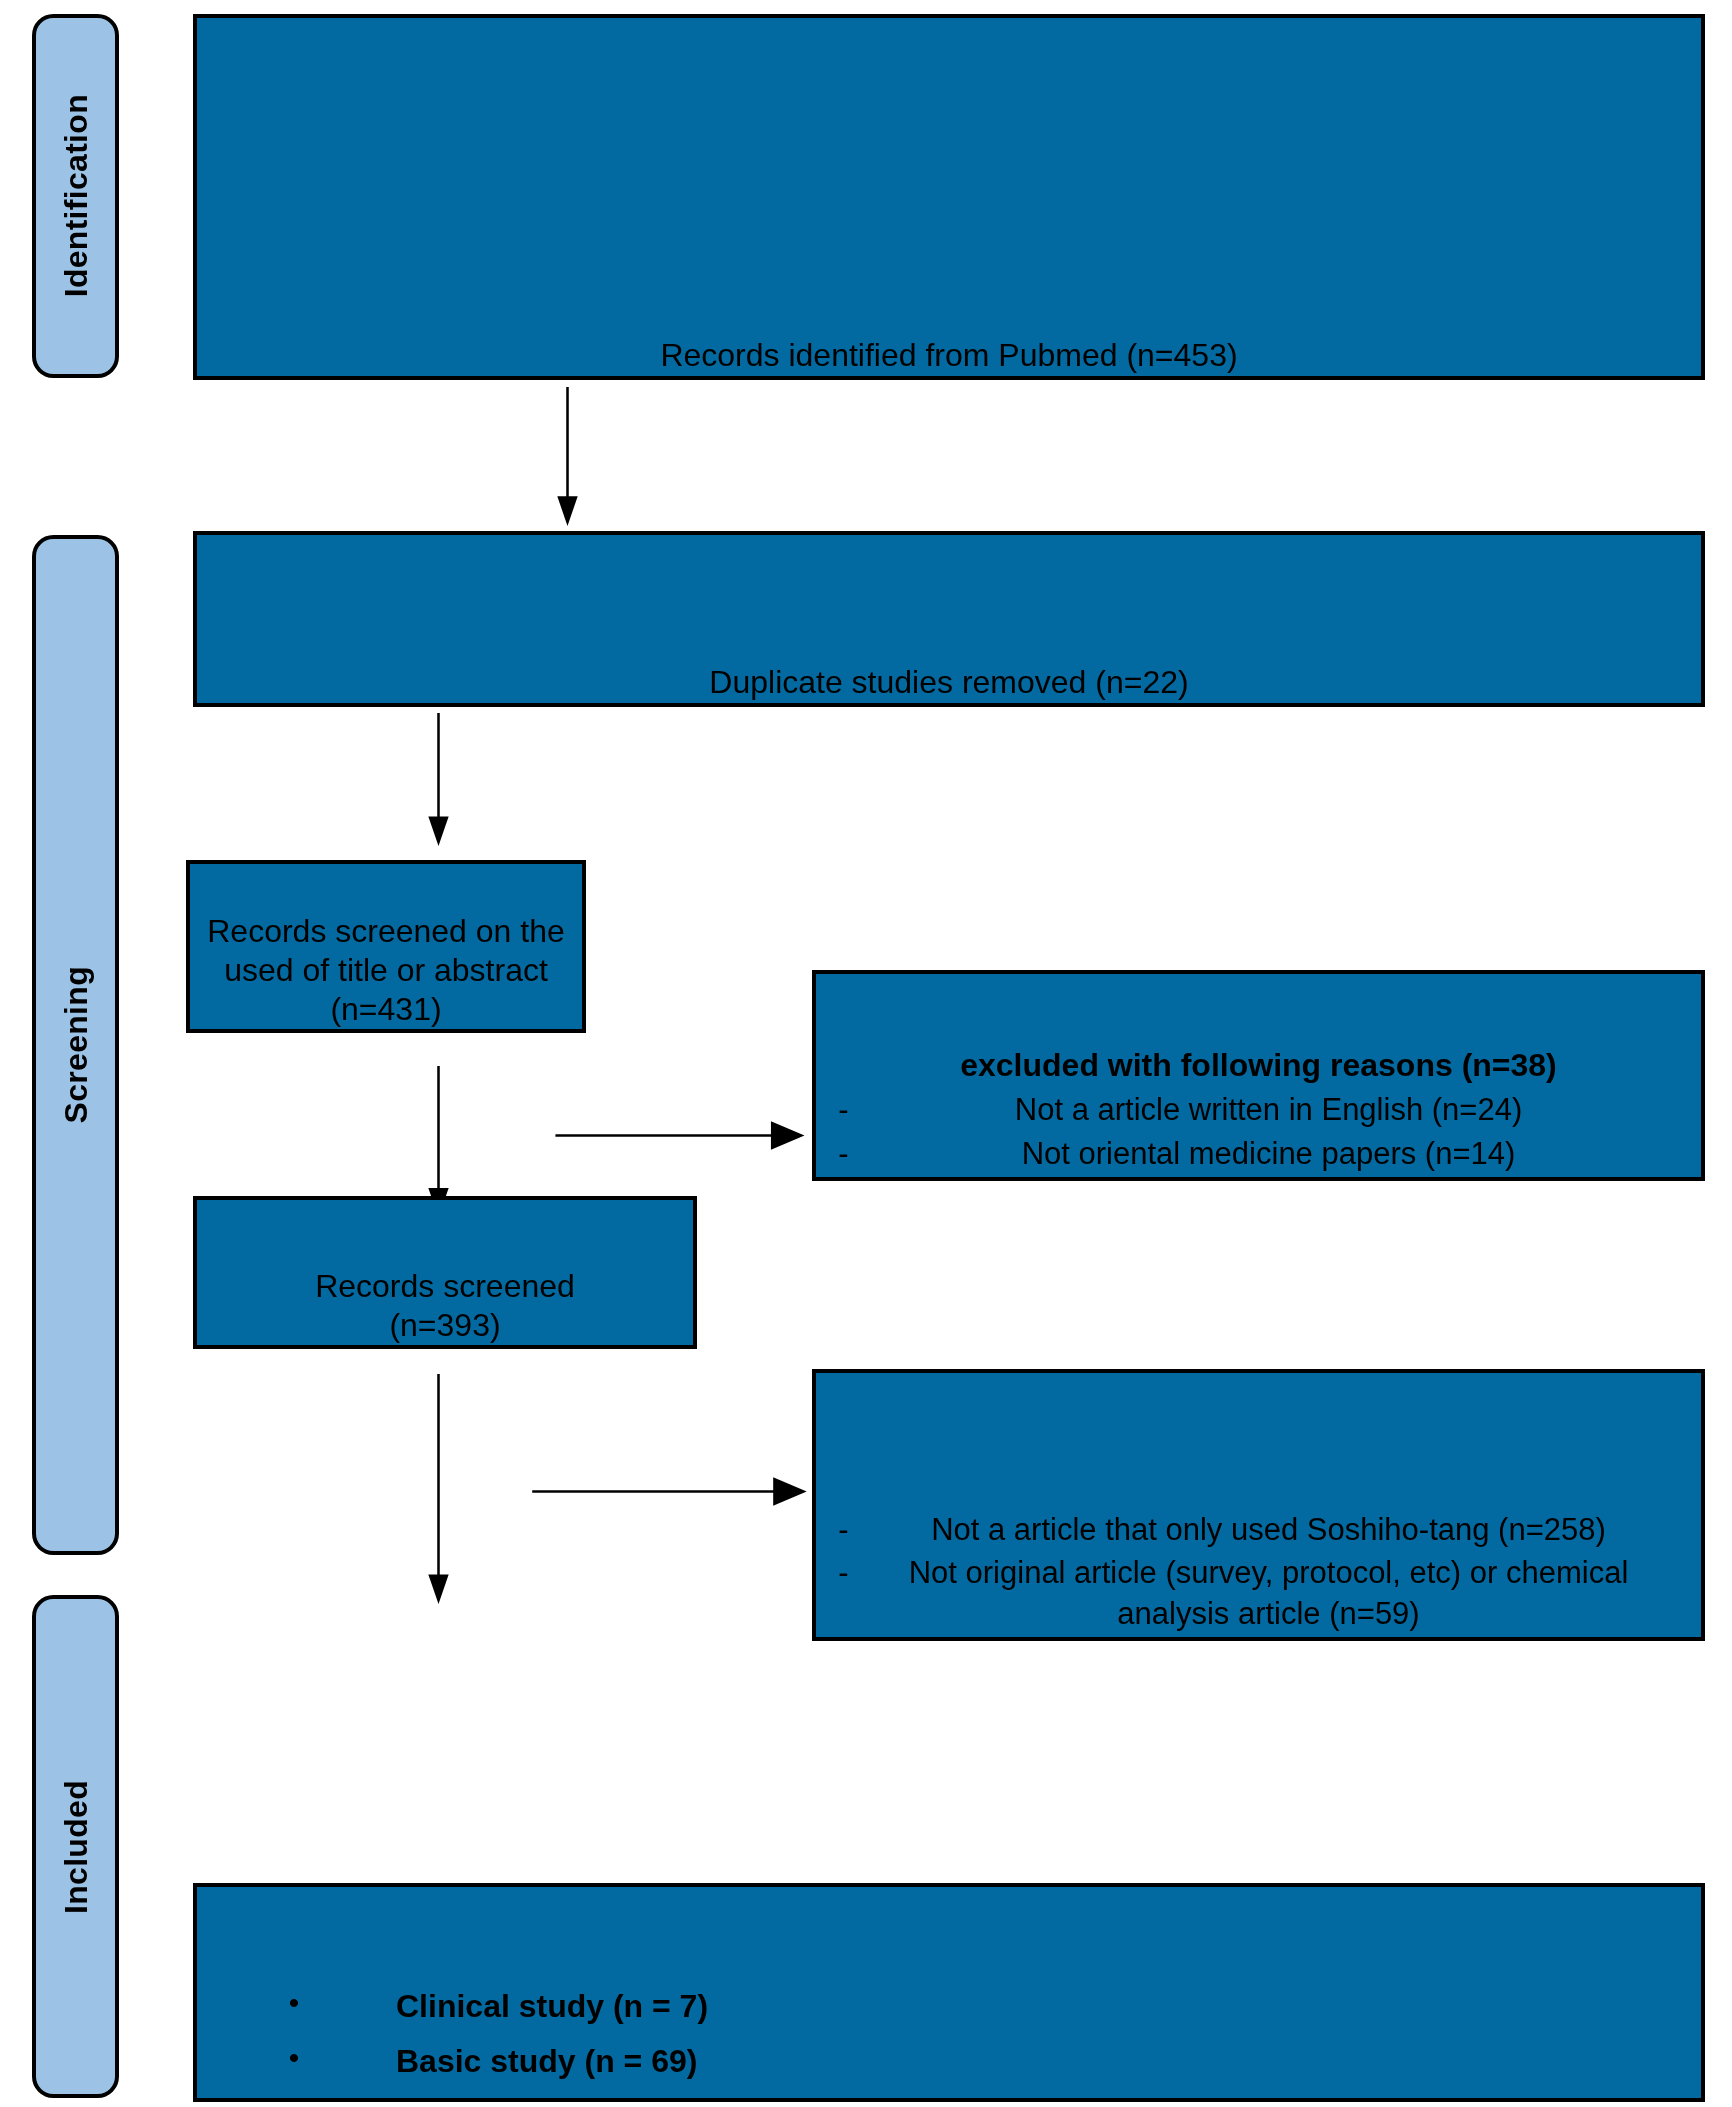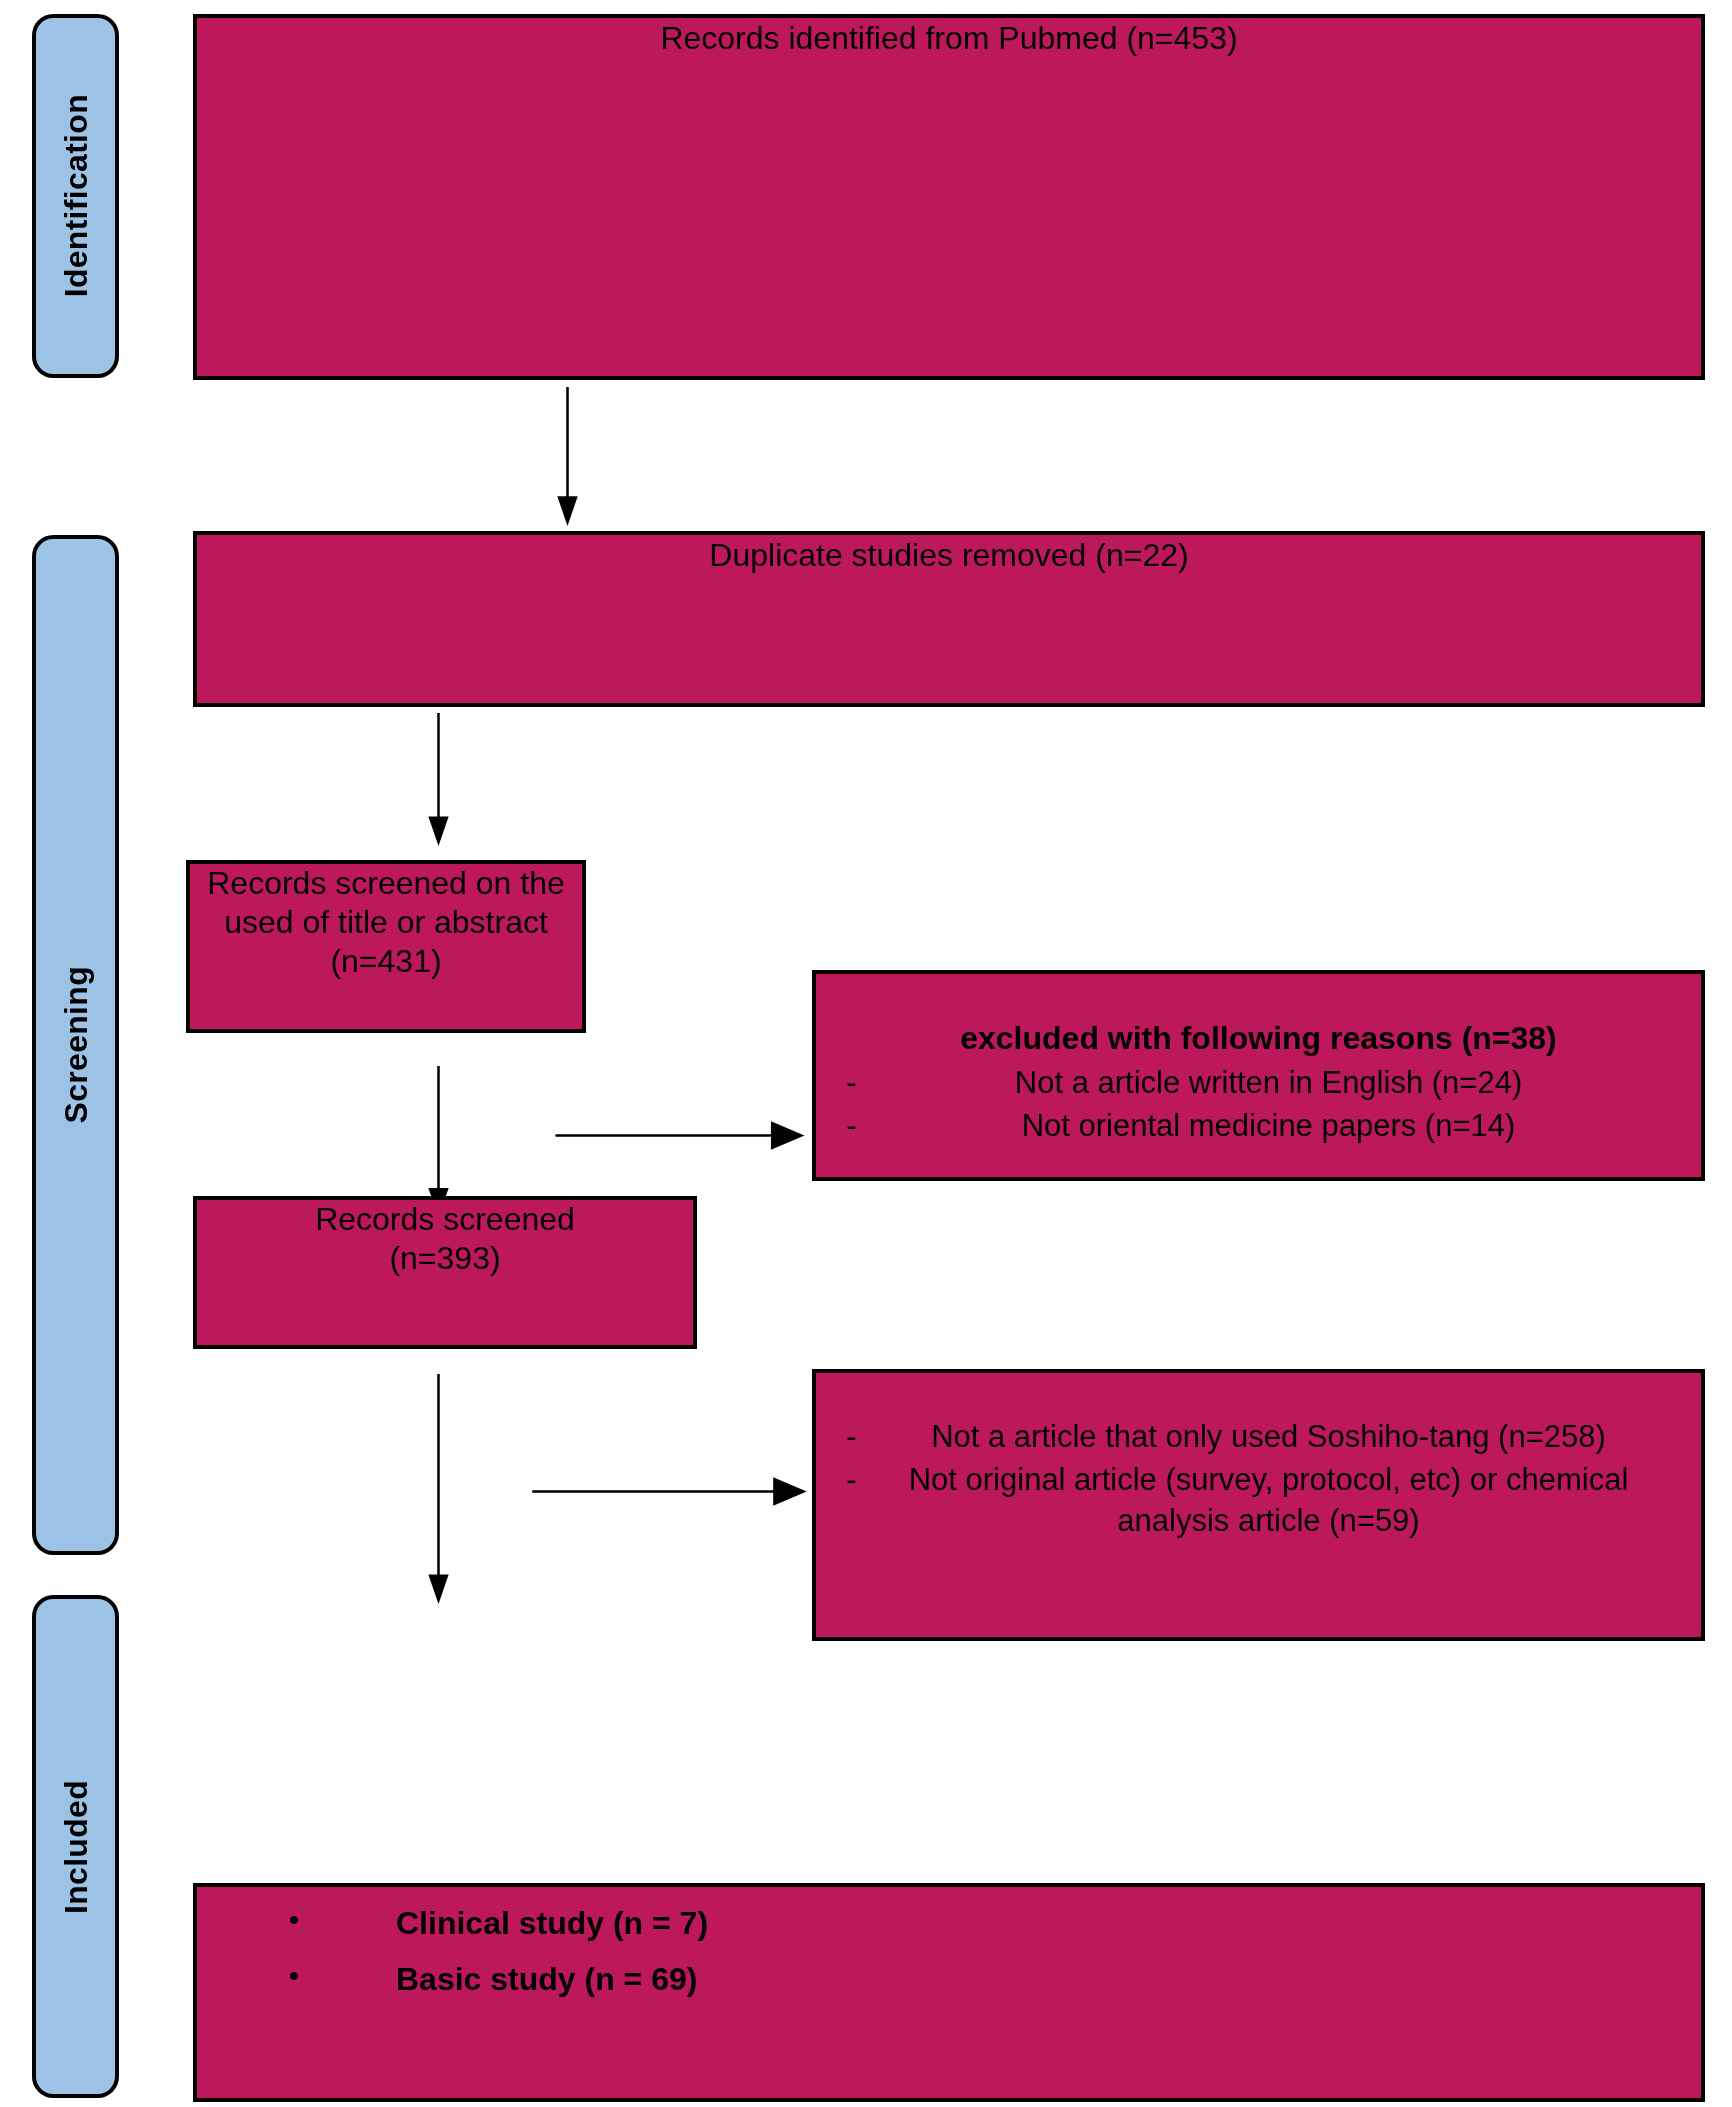--- a/index.html
+++ b/index.html
@@ -35,41 +35,41 @@
     font-size: 32px;
     font-weight: bold;
     letter-spacing: 0.3px;
     line-height: 1;
     white-space: nowrap;
   }
 
   
   .box {
     position: absolute;
-    background: #be185d;
+    background: #0369a1;
     border: 4.6px solid #000000;
     box-sizing: border-box;
     display: flex;
-    align-items: flex-start;
+    align-items: flex-end;
     justify-content: center;
   }
   .box-text {
     font-size: 32px;
     line-height: 1.28;
     text-align: center;
     padding: 0 12.2px;
   }
   .box-text.tight {
     line-height: 1.22;
   }
 
   
   .excl-inner {
     width: 100%;
-    padding: 0 16px;
+    padding: 0 8px;
     box-sizing: border-box;
     margin-top: 44px;
   }
   .excl-title {
     font-size: 32px;
     font-weight: bold;
     text-align: center;
     line-height: 1.25;
     margin-bottom: 5.1px;
   }

